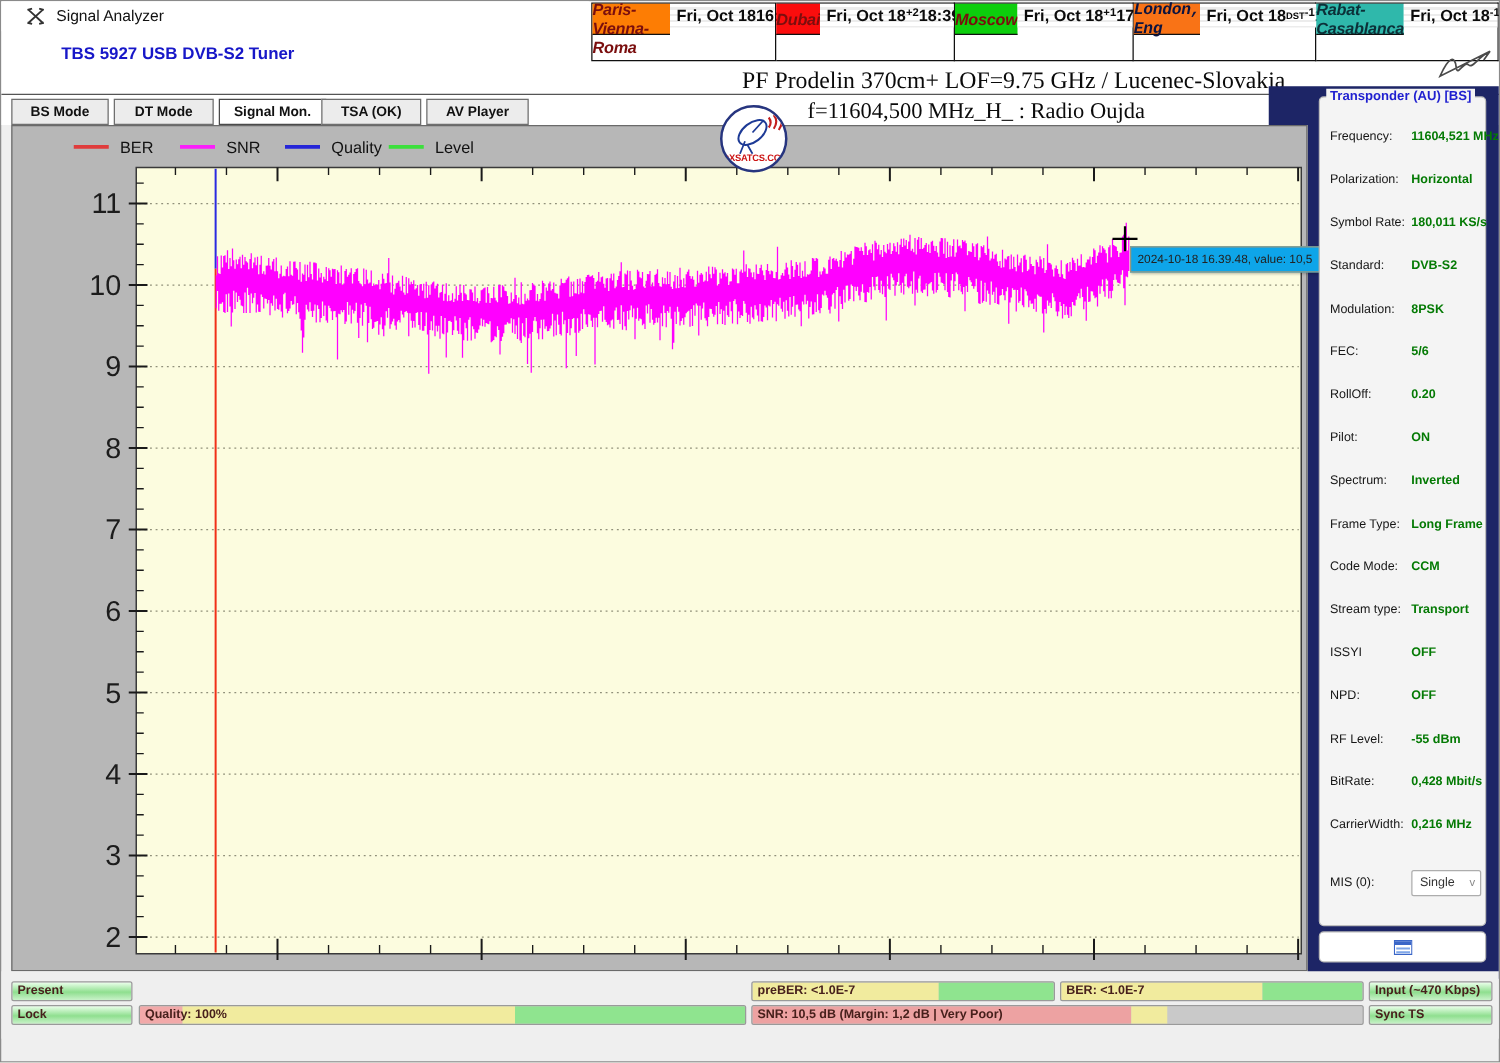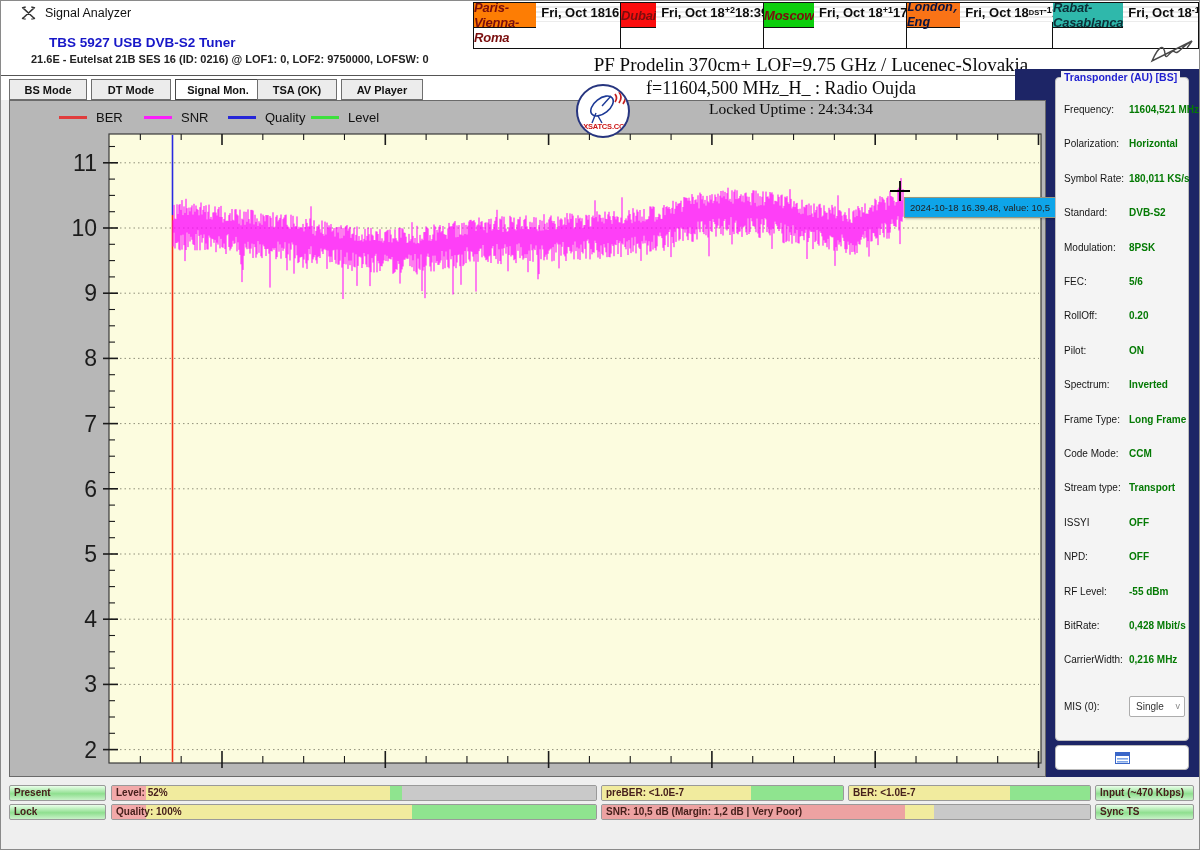--- a/index.html
+++ b/index.html
@@ -121,21 +121,20 @@
           <div class="clock-off"><span>-1</span></div>
           <div class="clock-hm">15:39</div>
         </div>
       </div>
     </div>
   <svg class="pen-icon" width="46" height="28" viewBox="0 0 46 28">
     <path d="M3,24 C10,8 15,7 16,17 C17,25 22,11 26,15 C29,18 33,9 43,4 L38,11 L43,4 Z" stroke="#4a4a4a" stroke-width="1.4" fill="none"></path>
   </svg>
 
   <div class="tuner-name">TBS 5927 USB DVB-S2 Tuner</div>
-  <div class="sat-line">21.6E - Eutelsat 21B  SES 16 (ID: 0216) @ LOF1: 0, LOF2: 9750000, LOFSW: 0</div>
   <div class="dish-title">PF Prodelin 370cm+ LOF=9.75 GHz / Lucenec-Slovakia</div>
   <div class="hr1"></div>
   <div class="freq-title">f=11604,500 MHz_H_ : Radio Oujda</div>
 
   <div id="mode-buttons"></div>
 
   <div class="logo">
     <svg width="54" height="40" viewBox="0 0 54 40">
       <ellipse cx="24" cy="20" rx="13" ry="7.5" transform="rotate(-38 24 20)" fill="none" stroke="#1d3a96" stroke-width="1.6"></ellipse>
       <path d="M24,20 L33,10" stroke="#1d3a96" stroke-width="1.4"></path>
@@ -160,21 +159,20 @@
       </div>
       <div class="legend-item" style="left: 227px;">
         <div class="legend-line" style="background: rgb(38, 38, 216);"></div>
         <div class="legend-label">Quality</div>
       </div>
       <div class="legend-item" style="left: 310px;">
         <div class="legend-line" style="background: rgb(60, 224, 60);"></div>
         <div class="legend-label">Level</div>
       </div>
     </div>
-  <div class="uptime-chart">Locked Uptime : 24:34:34</div>
   <svg id="plot-svg">
       <rect x="108" y="133" width="932" height="629" fill="#fcfcdf" stroke="#3a3a3a" stroke-width="1.2"></rect>
       <line x1="110" y1="748.6" x2="1038" y2="748.6" stroke="#90907a" stroke-width="1" stroke-dasharray="1.5,3"></line>
       <line x1="102" y1="748.6" x2="117" y2="748.6" stroke="#1a1a1a" stroke-width="1.6"></line>
       <text x="96" y="756.6" text-anchor="end" font-size="23" font-family="Liberation Sans, sans-serif" fill="#1c1c1c">2</text>
       <line x1="110" y1="683.4000000000001" x2="1038" y2="683.4000000000001" stroke="#90907a" stroke-width="1" stroke-dasharray="1.5,3"></line>
       <line x1="102" y1="683.4000000000001" x2="117" y2="683.4000000000001" stroke="#1a1a1a" stroke-width="1.6"></line>
       <text x="96" y="691.4000000000001" text-anchor="end" font-size="23" font-family="Liberation Sans, sans-serif" fill="#1c1c1c">3</text>
       <line x1="110" y1="618.2" x2="1038" y2="618.2" stroke="#90907a" stroke-width="1" stroke-dasharray="1.5,3"></line>
       <line x1="102" y1="618.2" x2="117" y2="618.2" stroke="#1a1a1a" stroke-width="1.6"></line>
@@ -365,27 +363,20 @@
       <rect x="1" y="1" width="13" height="3" fill="#3a66c8"></rect>
       <rect x="2" y="6" width="11" height="1.6" fill="#7fa6e8"></rect>
       <rect x="2" y="9" width="11" height="1.6" fill="#7fa6e8"></rect>
     </svg>
   </div>
 
   <div id="meters">
       <div class="meter green" style="left: 8px; width: 97px; top: 8px;">
         <span class="meter-label">Present</span>
       </div>
-      <div class="meter" style="left: 110px; width: 486px; top: 8px;">
-        <div class="seg" style="width: 7%; background: rgb(242, 169, 169);"></div>
-        <div class="seg" style="width: 50.5%; background: rgb(241, 235, 158);"></div>
-        <div class="seg" style="width: 2.5%; background: rgb(143, 228, 143);"></div>
-        <div class="seg" style="width: 40%; background: rgb(201, 201, 201);"></div>
-        <span class="meter-label">Level: 52%</span>
-      </div>
       <div class="meter" style="left: 600px; width: 243px; top: 8px;">
         <div class="seg" style="width: 62%; background: rgb(241, 235, 158);"></div>
         <div class="seg" style="width: 38%; background: rgb(143, 228, 143);"></div>
         <span class="meter-label">preBER: &lt;1.0E-7</span>
       </div>
       <div class="meter" style="left: 847px; width: 243px; top: 8px;">
         <div class="seg" style="width: 67%; background: rgb(241, 235, 158);"></div>
         <div class="seg" style="width: 33%; background: rgb(143, 228, 143);"></div>
         <span class="meter-label">BER: &lt;1.0E-7</span>
       </div>

